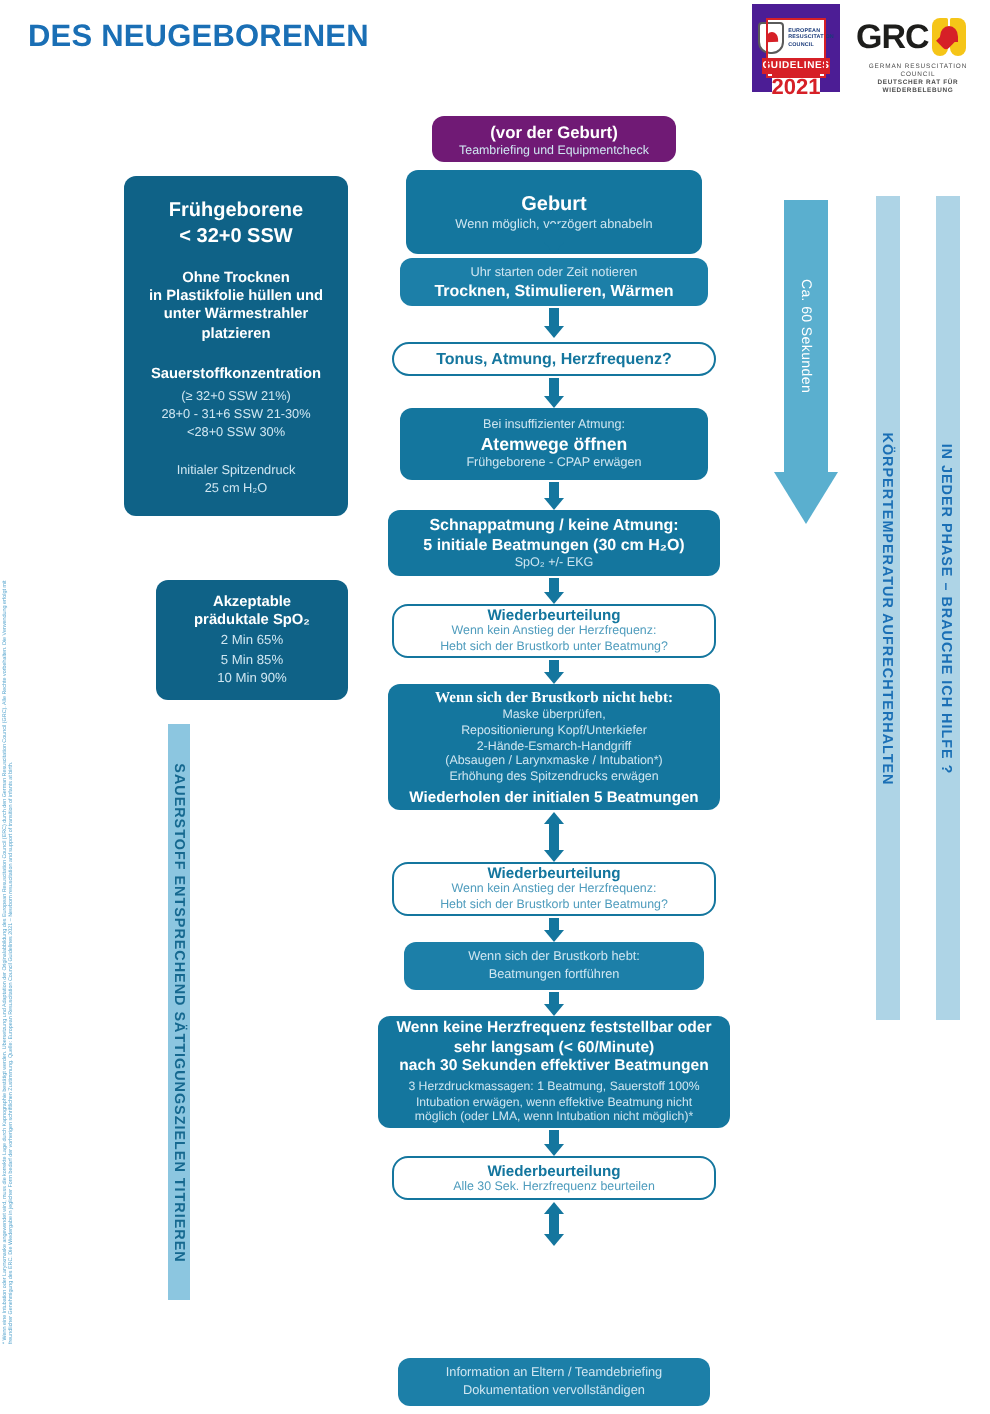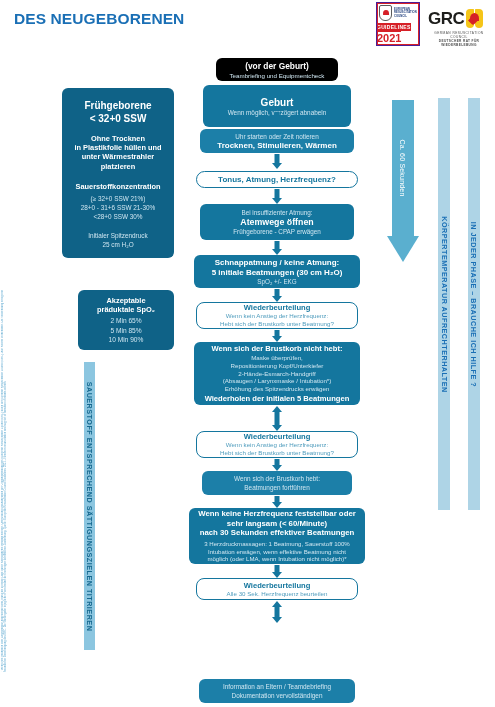--- a/index.html
+++ b/index.html
@@ -15,22 +15,22 @@
   .hdr-title {
     position: absolute; left: 14px; top: 10px; width: 330px;
     color: #1a6fb5; font-weight: bold; font-size: 15.5px;
     line-height: 18px; letter-spacing: .1px;
   }
   .hdr-title .l2 { display: block; }
 
   
   .erc-logo {
     position: absolute; left: 376px; top: 2px; width: 44px; height: 44px;
-    border: 1px solid #4c1d95; background: #fff;
-    display: flex; flex-direction: column; align-items: flex-start;
+    border: 7px solid #4c1d95; background: #fff;
+    display: flex; flex-direction: column; align-items: center;
   }
   .erc-top { flex: 0 0 20px; display: flex; align-items: center; padding: 1px 2px; gap: 2px; }
   .erc-shield {
     width: 13px; height: 16px; background: #fff; border: .8px solid #5a5a5a;
     border-radius: 2px 2px 6px 6px; position: relative; flex: none;
   }
   .erc-shield::after {
     content: ""; position: absolute; left: 3px; top: 4px;
     width: 6px; height: 5px; background: #d62027;
     border-radius: 50% 50% 0 0 / 70% 70% 0 0;
@@ -73,21 +73,21 @@
 
   
   .box {
     position: absolute; background: #14769e; color: #ffffff;
     border-radius: 6px; text-align: center;
     display: flex; flex-direction: column; justify-content: center;
     padding: 3px 4px;
   }
   .box.dark  { background: #0f6287; }
   .box.mid   { background: #1c7fa8; }
-  .box.light { background: #000000; }
+  .box.light { background: #701a75; }
   .box.outline {
     background: #ffffff; border: 1.3px solid #14769e; color: #14769e;
   }
   .t-b { font-weight: bold; }
   .t-n { font-weight: normal; color: #cfe6f1; }
   .outline .t-n { color: #4f9cbd; }
 
   
   .arr { position: absolute; }
   .arr .stem { position: absolute; left: 50%; transform: translateX(-50%); background: #14769e; width: 5px; }
@@ -295,21 +295,21 @@
       <div>Wenn kein Anstieg der Herzfrequenz:</div>
       <div>Hebt sich der Brustkorb unter Beatmung?</div>
     </div>
   </div>
   <div class="arr" style="left:262px; top:330px; width:30px; height:12px;">
     <div class="stem" style="top:0; height:6px;"></div>
       <div class="head-d"></div>
   </div>
 
   <div class="box" style="left:194px; top:342px; width:166px; height:63px;">
-    <div class="t-b" style="font-size:7.6px;">Wenn sich der Brustkorb nicht hebt:</div>
+    <div class="t-b" style="font-size:7.6px;font-family:Liberation Serif, serif;">Wenn sich der Brustkorb nicht hebt:</div>
     <div class="t-n" style="font-size:6.2px; line-height:7.8px; margin-top:1px;">
       <div>Maske überprüfen,</div>
       <div>Repositionierung Kopf/Unterkiefer</div>
       <div>2-Hände-Esmarch-Handgriff</div>
       <div>(Absaugen / Larynxmaske / Intubation*)</div>
       <div>Erhöhung des Spitzendrucks erwägen</div>
     </div>
     <div class="t-b" style="font-size:7.6px; margin-top:1px;">Wiederholen der initialen 5 Beatmungen</div>
   </div>
 

